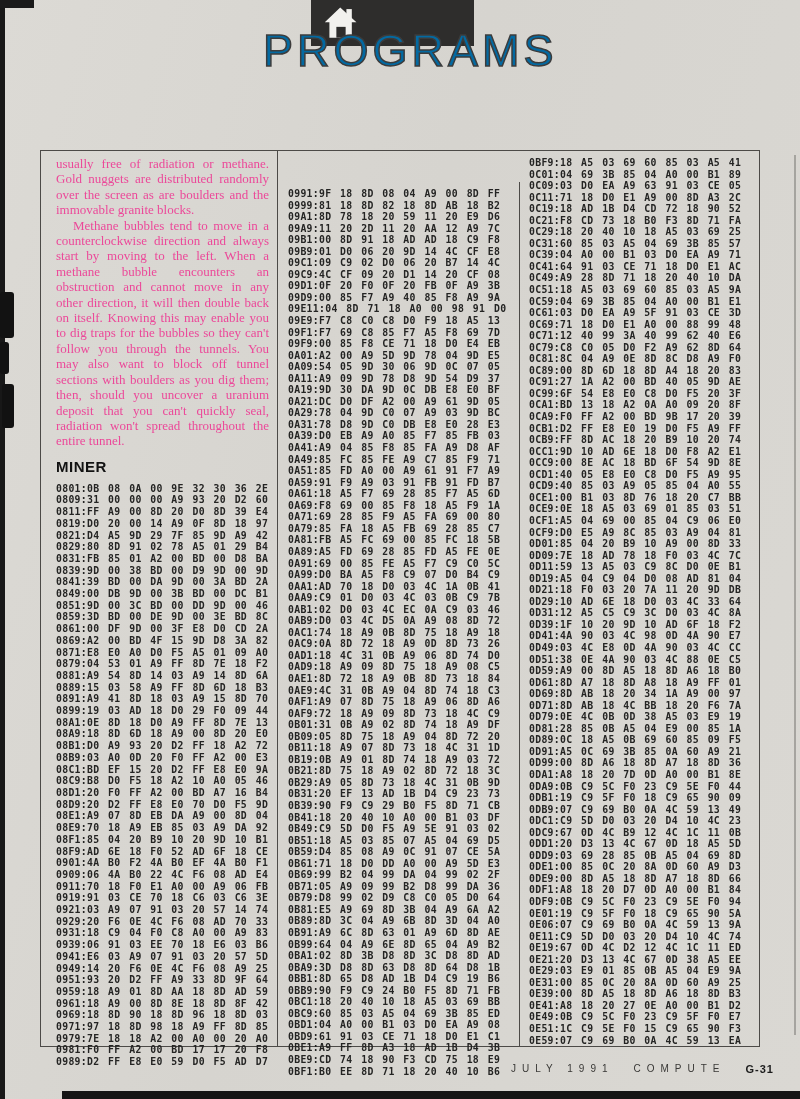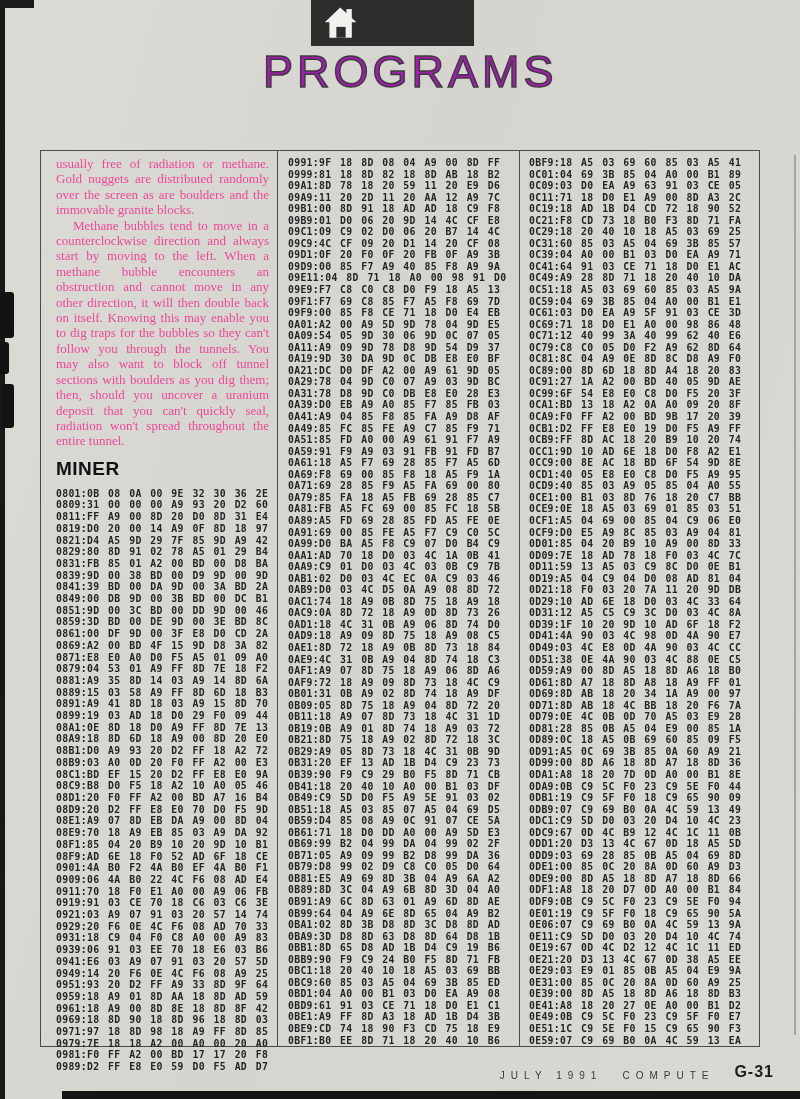--- a/index.html
+++ b/index.html
@@ -15,54 +15,54 @@
   .blob2{left:0;top:342px;width:9px;height:32px;}
   .blob3{left:2px;top:384px;width:12px;height:44px;}
   .corner-mark{position:absolute;left:0;top:0;width:34px;height:8px;background:#1a1a1a;}
   .edge-bottom{position:absolute;left:62px;bottom:0;width:738px;height:8px;background:#151515;}
   .edge-right{position:absolute;right:4px;top:155px;width:2px;height:880px;background:#8a8884;opacity:.65;}
   
   .header-box{position:absolute;left:311px;top:0;width:163px;height:46px;background:#2e2d2c;
     display:flex;align-items:flex-start;}
   .house{margin:7px 0 0 13px;}
   .programs-title{
-    position:absolute;left:263px;top:46px;
+    position:absolute;left:263px;top:25px;
     font-family:"Liberation Sans",sans-serif;font-size:45px;font-weight:400;
-    letter-spacing:4px;color:#a21caf;-webkit-text-stroke:1.5px #3c3c3c;
+    letter-spacing:4px;color:#0369a1;-webkit-text-stroke:1.5px #3c3c3c;
   }
   
   .content-frame{
     position:absolute;left:40px;top:150px;width:720px;height:897px;
     border:1px solid #4c4a47;display:flex;box-sizing:border-box;
   }
   .col{box-sizing:border-box;position:relative;}
   .col1{width:237px;border-right:1px solid #4c4a47;padding:5px 8px 0 15px;}
-  .col2{width:242px;border-right:1px solid #4c4a47;padding:6px 0 0 10px;}
+  .col2{width:242px;border-right:1px solid #4c4a47;padding:6px 0 0 10px;margin-top:31px;}
   .col3{flex:1;padding:6px 0 0 9px;}
   .col1 p{margin:0;font-size:13px;line-height:15.4px;text-align:justify;color:#ec4899;}
   .col1 p.indent{text-indent:17px;}
   .listing-title{
-    font-family:"Liberation Sans",sans-serif;font-weight:700;font-size:19px;
+    font-family:"Liberation Sans",sans-serif;font-weight:700;font-size:15px;
     margin:9px 0 8px 0;color:#121212;letter-spacing:.5px;
   }
   .hexcol .hexline, .col1 .hexline{
     font-family:"DejaVu Sans Mono",monospace;font-weight:700;
     font-size:9.8px;color:#242423;white-space:pre;
     word-spacing:2.5px;letter-spacing:.3px;
   }
   .col1 .hexline{line-height:11.7px;}
   .col2 .hexline,.col3 .hexline{line-height:11.55px;}
   
   .footer{
-    position:absolute;top:1063px;right:26px;display:flex;align-items:flex-end;gap:20px;
+    position:absolute;top:1063px;right:26px;display:flex;align-items:flex-start;gap:20px;
     font-family:"Liberation Sans",sans-serif;font-size:10px;color:#39383六;
     color:#393836;
   }
   .footer .issue,.footer .mag{letter-spacing:6px;}
-  .footer .pageno{font-weight:700;font-size:16px;letter-spacing:1px;color:#1c1c1c;}
+  .footer .pageno{font-weight:700;font-size:11px;letter-spacing:1px;color:#1c1c1c;}
 </style>
 </head>
 <body>
 
 <div class="edge-left"></div>
 <div class="blob blob1"></div>
 <div class="blob blob2"></div>
 <div class="blob blob3"></div>
 <div class="corner-mark"></div>
 <div class="edge-bottom"></div>
@@ -78,35 +78,35 @@
 <div class="programs-title">PROGRAMS</div>
 
 <div class="content-frame">
   <div class="col col1">
     <p>usually free of radiation or methane. Gold nuggets are distributed randomly over the screen as are boulders and the immovable granite blocks.</p>
     <p class="indent">Methane bubbles tend to move in a counterclockwise direction and always start by moving to the left. When a methane bubble encounters an obstruction and cannot move in any other direction, it will then double back on itself. Knowing this may enable you to dig traps for the bubbles so they can't follow you through the tunnels. You may also want to block off tunnel sections with boulders as you dig them; then, should you uncover a uranium deposit that you can't quickly seal, radiation won't spread throughout the entire tunnel.</p>
     <div class="listing-title">MINER</div>
     <div>
         <div class="hexline">0801:0B 08 0A 00 9E 32 30 36 2E</div>
         <div class="hexline">0809:31 00 00 00 A9 93 20 D2 60</div>
-        <div class="hexline">0811:FF A9 00 8D 20 D0 8D 31 E4</div>
+        <div class="hexline">0811:FF A9 00 8D 20 D0 8D 39 E4</div>
         <div class="hexline">0819:D0 20 00 14 A9 0F 8D 18 97</div>
         <div class="hexline">0821:D4 A5 9D 29 7F 85 9D A9 42</div>
         <div class="hexline">0829:80 8D 91 02 78 A5 01 29 B4</div>
         <div class="hexline">0831:FB 85 01 A2 00 BD 00 D8 BA</div>
         <div class="hexline">0839:9D 00 38 BD 00 D9 9D 00 9D</div>
         <div class="hexline">0841:39 BD 00 DA 9D 00 3A BD 2A</div>
         <div class="hexline">0849:00 DB 9D 00 3B BD 00 DC B1</div>
         <div class="hexline">0851:9D 00 3C BD 00 DD 9D 00 46</div>
         <div class="hexline">0859:3D BD 00 DE 9D 00 3E BD 8C</div>
         <div class="hexline">0861:00 DF 9D 00 3F E8 D0 CD 2A</div>
         <div class="hexline">0869:A2 00 BD 4F 15 9D D8 3A 82</div>
         <div class="hexline">0871:E8 E0 A0 D0 F5 A5 01 09 A0</div>
         <div class="hexline">0879:04 53 01 A9 FF 8D 7E 18 F2</div>
-        <div class="hexline">0881:A9 35 8D 14 03 A9 14 8D 6A</div>
+        <div class="hexline">0881:A9 54 8D 14 03 A9 14 8D 6A</div>
         <div class="hexline">0889:15 03 58 A9 FF 8D 6D 18 B3</div>
         <div class="hexline">0891:A9 41 8D 18 03 A9 15 8D 70</div>
         <div class="hexline">0899:19 03 AD 18 D0 29 F0 09 44</div>
         <div class="hexline">08A1:0E 8D 18 D0 A9 FF 8D 7E 13</div>
         <div class="hexline">08A9:18 8D 6D 18 A9 00 8D 20 E0</div>
         <div class="hexline">08B1:D0 A9 93 20 D2 FF 18 A2 72</div>
         <div class="hexline">08B9:03 A0 0D 20 F0 FF A2 00 E3</div>
         <div class="hexline">08C1:BD EF 15 20 D2 FF E8 E0 9A</div>
         <div class="hexline">08C9:B8 D0 F5 18 A2 10 A0 05 46</div>
         <div class="hexline">08D1:20 F0 FF A2 00 BD A7 16 B4</div>
@@ -225,21 +225,21 @@
         <div class="hexline">0C19:18 AD 1B D4 CD 72 18 90 52</div>
         <div class="hexline">0C21:F8 CD 73 18 B0 F3 8D 71 FA</div>
         <div class="hexline">0C29:18 20 40 10 18 A5 03 69 25</div>
         <div class="hexline">0C31:60 85 03 A5 04 69 3B 85 57</div>
         <div class="hexline">0C39:04 A0 00 B1 03 D0 EA A9 71</div>
         <div class="hexline">0C41:64 91 03 CE 71 18 D0 E1 AC</div>
         <div class="hexline">0C49:A9 28 8D 71 18 20 40 10 DA</div>
         <div class="hexline">0C51:18 A5 03 69 60 85 03 A5 9A</div>
         <div class="hexline">0C59:04 69 3B 85 04 A0 00 B1 E1</div>
         <div class="hexline">0C61:03 D0 EA A9 5F 91 03 CE 3D</div>
-        <div class="hexline">0C69:71 18 D0 E1 A0 00 98 86 48</div>
+        <div class="hexline">0C69:71 18 D0 E1 A0 00 88 99 48</div>
         <div class="hexline">0C71:12 40 99 3A 40 99 62 40 E6</div>
         <div class="hexline">0C79:C8 C0 05 D0 F2 A9 62 8D 64</div>
         <div class="hexline">0C81:8C 04 A9 0E 8D 8C D8 A9 F0</div>
         <div class="hexline">0C89:00 8D 6D 18 8D A4 18 20 83</div>
         <div class="hexline">0C91:27 1A A2 00 BD 40 05 9D AE</div>
         <div class="hexline">0C99:6F 54 E8 E0 C8 D0 F5 20 3F</div>
         <div class="hexline">0CA1:BD 13 18 A2 0A A0 09 20 8F</div>
         <div class="hexline">0CA9:F0 FF A2 00 BD 9B 17 20 39</div>
         <div class="hexline">0CB1:D2 FF E8 E0 19 D0 F5 A9 FF</div>
         <div class="hexline">0CB9:FF 8D AC 18 20 B9 10 20 74</div>
@@ -259,21 +259,21 @@
         <div class="hexline">0D29:10 AD 6E 18 D0 03 4C 33 64</div>
         <div class="hexline">0D31:12 A5 C5 C9 3C D0 03 4C 8A</div>
         <div class="hexline">0D39:1F 10 20 9D 10 AD 6F 18 F2</div>
         <div class="hexline">0D41:4A 90 03 4C 98 0D 4A 90 E7</div>
         <div class="hexline">0D49:03 4C E8 0D 4A 90 03 4C CC</div>
         <div class="hexline">0D51:38 0E 4A 90 03 4C 88 0E C5</div>
         <div class="hexline">0D59:A9 00 8D A5 18 8D A6 18 B0</div>
         <div class="hexline">0D61:8D A7 18 8D A8 18 A9 FF 01</div>
         <div class="hexline">0D69:8D AB 18 20 34 1A A9 00 97</div>
         <div class="hexline">0D71:8D AB 18 4C BB 18 20 F6 7A</div>
-        <div class="hexline">0D79:0E 4C 0B 0D 70 A5 03 E9 28</div>
+        <div class="hexline">0D79:0E 4C 0B 0D 38 A5 03 E9 19</div>
         <div class="hexline">0D81:28 85 0B A5 04 E9 00 85 1A</div>
         <div class="hexline">0D89:0C 18 A5 0B 69 60 85 09 F5</div>
         <div class="hexline">0D91:A5 0C 69 3B 85 0A 60 A9 21</div>
         <div class="hexline">0D99:00 8D A6 18 8D A7 18 8D 36</div>
         <div class="hexline">0DA1:A8 18 20 7D 0D A0 00 B1 8E</div>
         <div class="hexline">0DA9:0B C9 5C F0 23 C9 5E F0 44</div>
         <div class="hexline">0DB1:19 C9 5F F0 18 C9 65 90 09</div>
         <div class="hexline">0DB9:07 C9 69 B0 0A 4C 59 13 49</div>
         <div class="hexline">0DC1:C9 5D D0 03 20 D4 10 4C 23</div>
         <div class="hexline">0DC9:67 0D 4C B9 12 4C 1C 11 0B</div>

